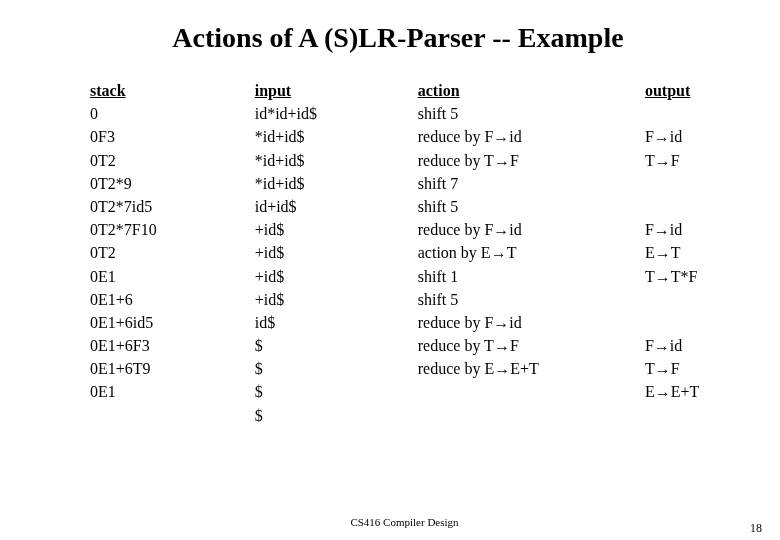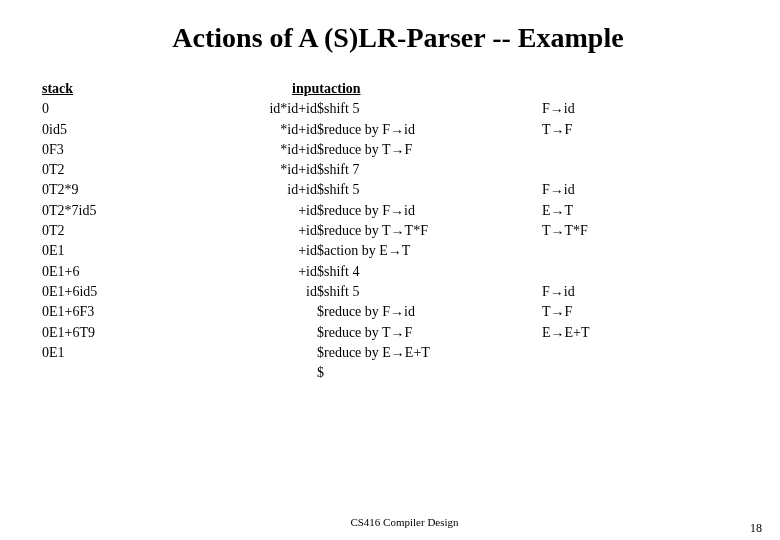--- a/index.html
+++ b/index.html
@@ -22,25 +22,26 @@
       padding-left: 42px;
       padding-right: 20px;
     }
     .table {
       display: flex;
       gap: 0;
     }
     .col {
       display: flex;
       flex-direction: column;
-      font-size: 14px;
+      font-size: 16px;
       line-height: 1.45;
+      margin-left: 48px;
     }
     .col-stack { width: 142px; }
-    .col-input { width: 140px; text-align: right; }
+    .col-input { width: 140px; }
     .col-action { width: 218px; }
     .col-output { width: 140px; }
     .header {
       font-weight: bold;
       text-decoration: underline;
     }
     .footer {
       position: absolute;
       bottom: 12px;
       left: 0;
@@ -59,25 +60,25 @@
 </head>
 <body>
 
 <div class="title">Actions of A (S)LR-Parser -- Example</div>
 
 <div class="table-wrap">
   <div class="table">
     <div class="col col-stack">
       <div class="header">stack</div>
     <div>0</div>
-        <div>0id5</div>
         <div>0F3</div>
         <div>0T2</div>
         <div>0T2*9</div>
         <div>0T2*7id5</div>
+        <div>0T2*7F10</div>
         <div>0T2</div>
         <div>0E1</div>
         <div>0E1+6</div>
         <div>0E1+6id5</div>
         <div>0E1+6F3</div>
         <div>0E1+6T9</div>
         <div>0E1</div>
       </div>
     <div class="col col-input">
       <div class="header">input</div>
@@ -97,29 +98,29 @@
         <div>$</div>
       </div>
     <div class="col col-action">
       <div class="header">action</div>
     <div>shift 5</div>
         <div>reduce by F→id</div>
         <div>reduce by T→F</div>
         <div>shift 7</div>
         <div>shift 5</div>
         <div>reduce by F→id</div>
-        <div>reduce by T→T*F</div>
         <div>action by E→T</div>
-        <div>shift 4</div>
+        <div>shift 1</div>
         <div>shift 5</div>
         <div>reduce by F→id</div>
         <div>reduce by T→F</div>
         <div>reduce by E→E+T</div>
       </div>
     <div class="col col-output">
+      <div class="header">output</div>
     <div>&nbsp;</div>
         <div>F→id</div>
         <div>T→F</div>
         <div>&nbsp;</div>
         <div>&nbsp;</div>
         <div>F→id</div>
         <div>E→T</div>
         <div>T→T*F</div>
         <div>&nbsp;</div>
         <div>&nbsp;</div>

